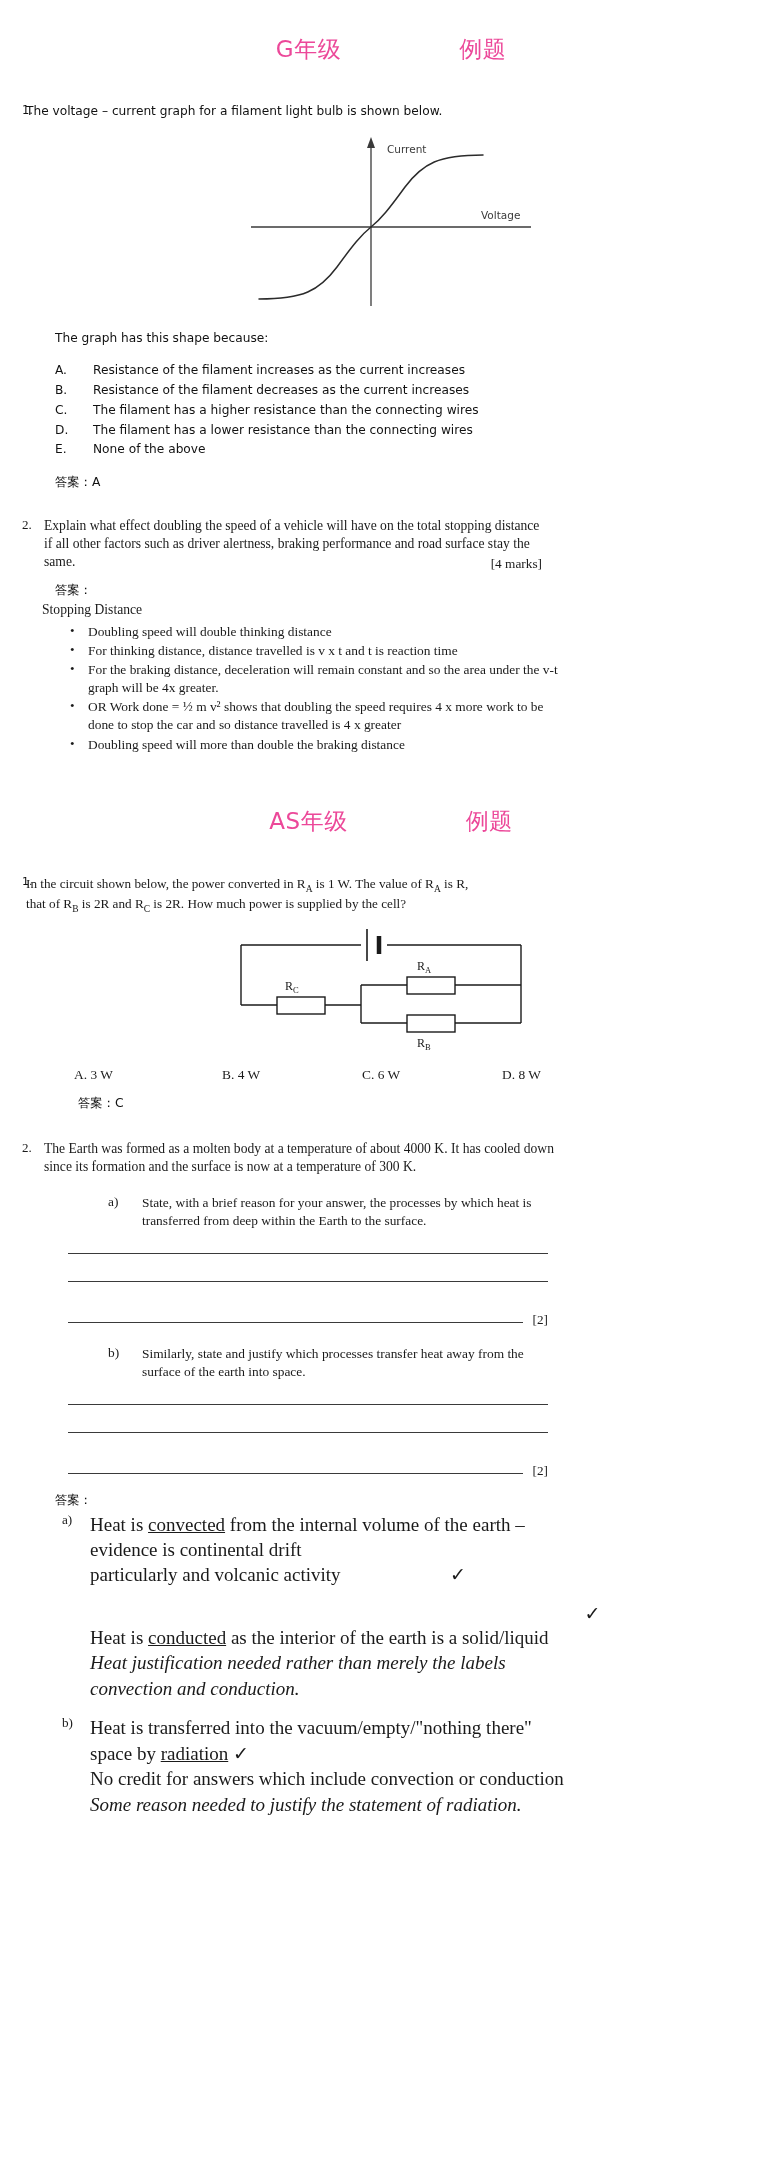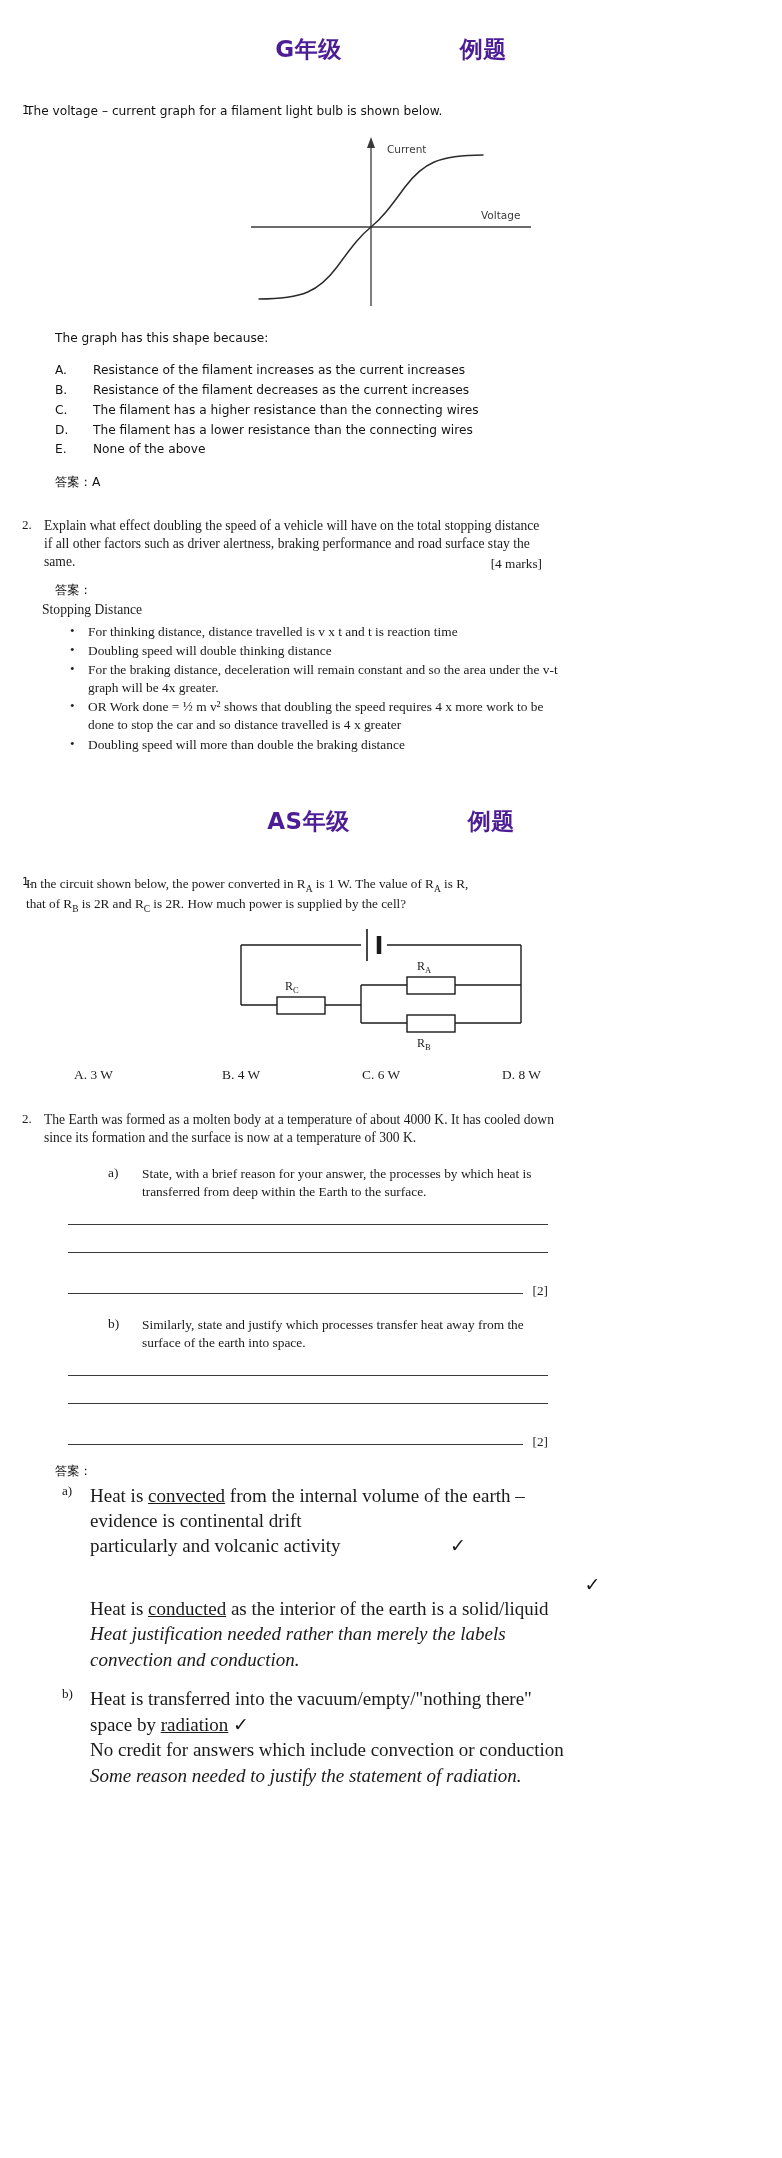--- a/index.html
+++ b/index.html
@@ -13,24 +13,24 @@
   }
   .page { position: relative; width: 782px; min-height: 2158px; padding: 0; box-sizing: border-box; }
 
   
   .section-header {
     display: flex;
     justify-content: center;
     align-items: baseline;
     gap: 118px;
     font-family: "DejaVu Sans", "Liberation Sans", sans-serif;
-    font-weight: bold;
+    font-weight: normal;
     font-size: 23px;
     letter-spacing: .5px;
-    color: #4c1d95;
+    color: #ec4899;
   }
   .sh-left { display:inline-block; }
   .sh-right { display:inline-block; }
 
   .qrow { display: flex; align-items: flex-start; }
   .qnum-sans {
     font-family: "DejaVu Sans", "Liberation Sans", sans-serif;
     font-size: 11.5px;
     width: 26px;
     flex: 0 0 26px;
@@ -197,22 +197,22 @@
   </div>
   <div style="width:542px; text-align:right; margin-top:-17px;">
     <span class="marks" style="float:none;">[4 marks]</span>
   </div>
 
   <div class="answer-cn" style="margin-left:55px; margin-top:10px;">答案：</div>
 
   <div class="qtext-serif" style="margin-left:42px; margin-top:2px;">Stopping Distance</div>
 
   <ul class="bullets" style="margin-left:58px; width:500px; margin-top:4px;">
+    <li>Doubling speed will double thinking distance</li>
     <li>For thinking distance, distance travelled is v x t and t is reaction time</li>
-    <li>Doubling speed will double thinking distance</li>
     <li>For the braking distance, deceleration will remain constant and so the area under the v-t graph will be 4x greater.</li>
     <li>OR Work done = ½ m v² shows that doubling the speed requires 4 x more work to be done to stop the car and so distance travelled is 4 x greater</li>
     <li>Doubling speed will more than double the braking distance</li>
   </ul>
 
   <div class="section-header" style="margin-top:52px;">
     <span class="sh-left">AS年级</span>
     <span class="sh-right">例题</span>
   </div>
 
@@ -281,20 +281,21 @@
     <span style="width:140px;">
       <span>C.</span>
       <span>6 W</span>
     </span>
     <span>
       <span>D.</span>
       <span>8 W</span>
     </span>
   </div>
 
+  <div class="answer-cn" style="margin-left:78px; margin-top:12px;">答案：C</div>
 
   <div class="qrow" style="margin-top:28px;">
     <div class="qnum-serif">2.</div>
     <div class="qtext-serif" style="width:518px;">The Earth was formed as a molten body at a temperature of about 4000 K. It has cooled down since its formation and the surface is now at a temperature of 300 K.</div>
   </div>
 
   <div class="sub-item" style="margin-left:108px; width:450px; margin-top:18px;">
     <div class="sub-key">a)</div>
     <div class="sub-txt">State, with a brief reason for your answer, the processes by which heat is transferred from deep within the Earth to the surface.</div>
   </div>

